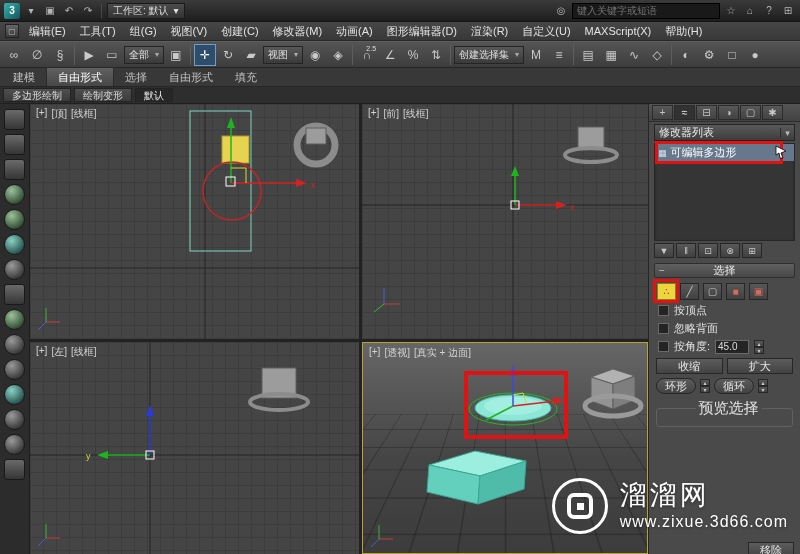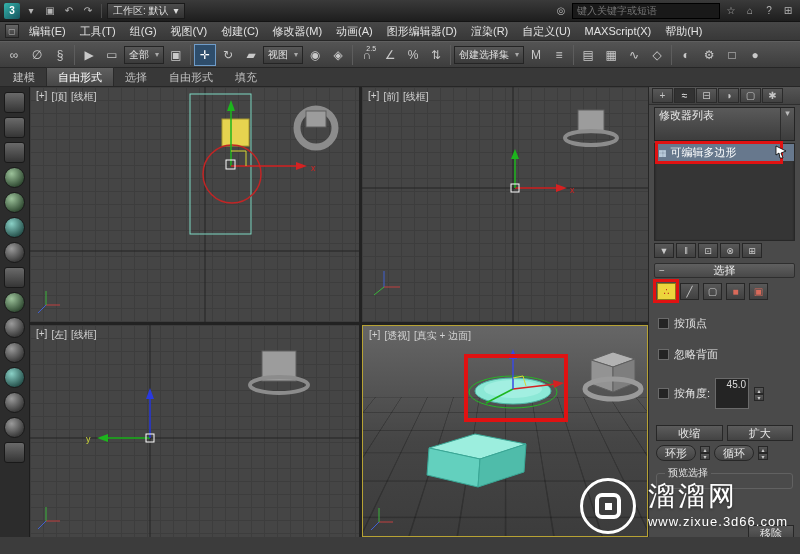--- a/index.html
+++ b/index.html
@@ -67,62 +67,62 @@
 .vp svg{position:absolute;left:0;top:0;z-index:2;}
 .anno{position:absolute;border:4px solid #e01212;z-index:6;}
 
 
 .cmd-panel{width:152px;background:#4a4a4a;border-left:1px solid #262626;position:relative;font-size:11px;overflow:hidden;}
 .cp-tabs{height:18px;display:flex;align-items:center;gap:1px;padding:0 3px;background:linear-gradient(#555,#424242);border-bottom:1px solid #2e2e2e;}
 .cp-tab{width:21px;height:15px;display:flex;align-items:center;justify-content:center;font-size:10px;color:#c5c5c5;background:linear-gradient(#585858,#424242);border:1px solid #2b2b2b;}
 .cp-tab.active{background:#323232;color:#fff;}
 .cp-name-row{display:flex;gap:3px;align-items:center;padding:4px 5px 2px;}
 .cp-name{flex:1;height:16px;background:#1e1e1e;border:1px solid #101010;color:#eee;font-size:11px;padding:0 3px;}
-.cp-dd{margin:2px 5px;height:34px;background:linear-gradient(#5a5a5a,#3d3d3d);border:1px solid #242424;display:flex;}
+.cp-dd{margin:2px 5px;height:17px;background:linear-gradient(#5a5a5a,#3d3d3d);border:1px solid #242424;display:flex;align-items:center;}
 .cp-dd .lbl{flex:1;padding:0 4px;color:#e8e8e8;}
 .cp-dd .arr{width:14px;text-align:center;color:#bbb;font-size:9px;border-left:1px solid #2c2c2c;}
 .cp-stack{margin:2px 5px;height:98px;background:#353535;border:1px solid #272727;box-shadow:inset 0 1px 2px #1c1c1c;position:relative;}
 .stack-row{height:17px;display:flex;align-items:center;gap:4px;padding:0 3px;}
 .stack-row.sel{background:#67788d;color:#fff;}
 .stack-row .ico{font-size:9px;color:#cfe0ef;}
 .stack-anno{position:absolute;left:0;top:-3px;width:128px;height:23px;border:3px solid #e01212;z-index:6;}
 .cursor-ico{position:absolute;left:120px;top:1px;z-index:7;}
 .cp-stack-btns{margin:2px 5px;display:flex;gap:2px;}
 .sb{width:20px;height:15px;background:linear-gradient(#585858,#414141);border:1px solid #272727;color:#c9c9c9;font-size:9px;display:flex;align-items:center;justify-content:center;}
 .rollout{margin:5px 5px 2px;height:15px;background:linear-gradient(#606060,#484848);border:1px solid #2e2e2e;border-radius:2px;display:flex;align-items:center;color:#efefef;}
 .rollout .minus{width:14px;text-align:center;font-size:10px;color:#ccc;}
 .rollout .ttl{flex:1;text-align:center;margin-right:14px;font-size:11px;}
 .so-row{margin:5px 8px 3px;display:flex;gap:4px;align-items:center;position:relative;}
 .so-btn{width:19px;height:17px;background:linear-gradient(#585858,#414141);border:1px solid #272727;display:flex;align-items:center;justify-content:center;font-size:10px;color:#c9c9c9;}
 .so-btn.hl{background:#ecd63c;border-color:#8f7d17;color:#c01d1d;}
 .so-btn.red{color:#d96a5a;}
 .so-anno{position:absolute;left:-4px;top:-4px;width:26px;height:24px;border:3px solid #e01212;z-index:6;}
-.cb-row{margin:16px 9px;display:flex;align-items:center;gap:5px;color:#e2e2e2;font-size:11px;}
+.cb-row{margin:3px 9px;display:flex;align-items:center;gap:5px;color:#e2e2e2;font-size:11px;}
 .cb{width:11px;height:11px;background:#242424;border:1px solid #6a6a6a;}
-.num-field{width:34px;height:31px;background:#242424;border:1px solid #6a6a6a;color:#ddd;font-size:10px;text-align:right;padding:0 2px;}
+.num-field{width:34px;height:14px;background:#242424;border:1px solid #6a6a6a;color:#ddd;font-size:10px;text-align:left;padding:0 2px;}
 .spin{display:flex;flex-direction:column;}
 .spin span{width:10px;height:7px;font-size:6px;line-height:7px;text-align:center;color:#ccc;background:linear-gradient(#585858,#414141);border:1px solid #272727;}
 .btn-row{margin:4px 7px;display:flex;gap:4px;align-items:center;}
 .pbtn{flex:1;height:16px;background:linear-gradient(#5c5c5c,#434343);border:1px solid #272727;color:#e8e8e8;font-size:11px;display:flex;align-items:center;justify-content:center;}
 .pbtn.small{flex:none;width:40px;border-radius:8px;}
 fieldset.grp{margin:5px 7px;border:1px solid #616161;border-radius:3px;padding:3px 4px 5px;}
-fieldset.grp legend{font-size:10px;color:#e2e2e2;padding:0 3px;margin-left:4px;}
+fieldset.grp legend{font-size:15px;color:#e2e2e2;padding:0 3px;margin-left:4px;text-align:center;}
 .radio-row{display:flex;gap:7px;align-items:center;font-size:10px;color:#e2e2e2;}
 .radio{width:10px;height:10px;border-radius:50%;background:#242424;border:1px solid #6a6a6a;position:relative;}
 .radio.sel::after{content:"";position:absolute;inset:2px;border-radius:50%;background:#e0e0e0;}
 .cp-bottom{position:absolute;bottom:-4px;right:6px;}
 .cp-bottom .pbtn{width:46px;height:16px;}
 
 
 .watermark{position:absolute;right:12px;bottom:20px;display:flex;align-items:center;gap:12px;z-index:9;color:#fff;text-shadow:0 1px 3px rgba(0,0,0,.45);}
 .wm-logo{width:56px;height:56px;border:3px solid #fff;border-radius:50%;display:flex;align-items:center;justify-content:center;}
 .wm-glyph{width:26px;height:26px;border:4px solid #fff;border-radius:7px;position:relative;}
 .wm-glyph::after{content:"";position:absolute;left:6px;top:6px;width:7px;height:7px;background:#fff;}
 .wm-brand{font-size:27px;font-weight:normal;letter-spacing:3px;line-height:1;}
-.wm-url{font-size:13px;margin-top:4px;letter-spacing:1px;}
+.wm-url{font-size:16px;margin-top:4px;letter-spacing:1px;}
 </style>
 </head>
 <body>
 
 <div class="app">
 
   <div class="titlebar">
     <div class="app-icon">3</div>
     <span class="tb-ico">▾</span>
     <span class="tb-ico">▣</span>
@@ -207,20 +207,25 @@
     <span class="tool-btn">□</span>
     <span class="tool-btn">●</span>
   </div>
 
   <div class="ribbon-tabs">
     <span class="r-tab">建模</span>
     <span class="r-tab active">自由形式</span>
     <span class="r-tab">选择</span>
     <span class="r-tab">自由形式</span>
     <span class="r-tab">填充</span>
+  </div>
+  <div class="ribbon-sub">
+    <span class="rs-btn">多边形绘制</span>
+    <span class="rs-btn">绘制变形</span>
+    <span class="rs-btn pressed">默认</span>
   </div>
 
   <div class="workspace">
 
     <div class="left-toolbar">
       <span class="lt-ico sq"></span>
       <span class="lt-ico sq"></span>
       <span class="lt-ico sq"></span>
       <span class="lt-ico grn"></span>
       <span class="lt-ico grn"></span>

